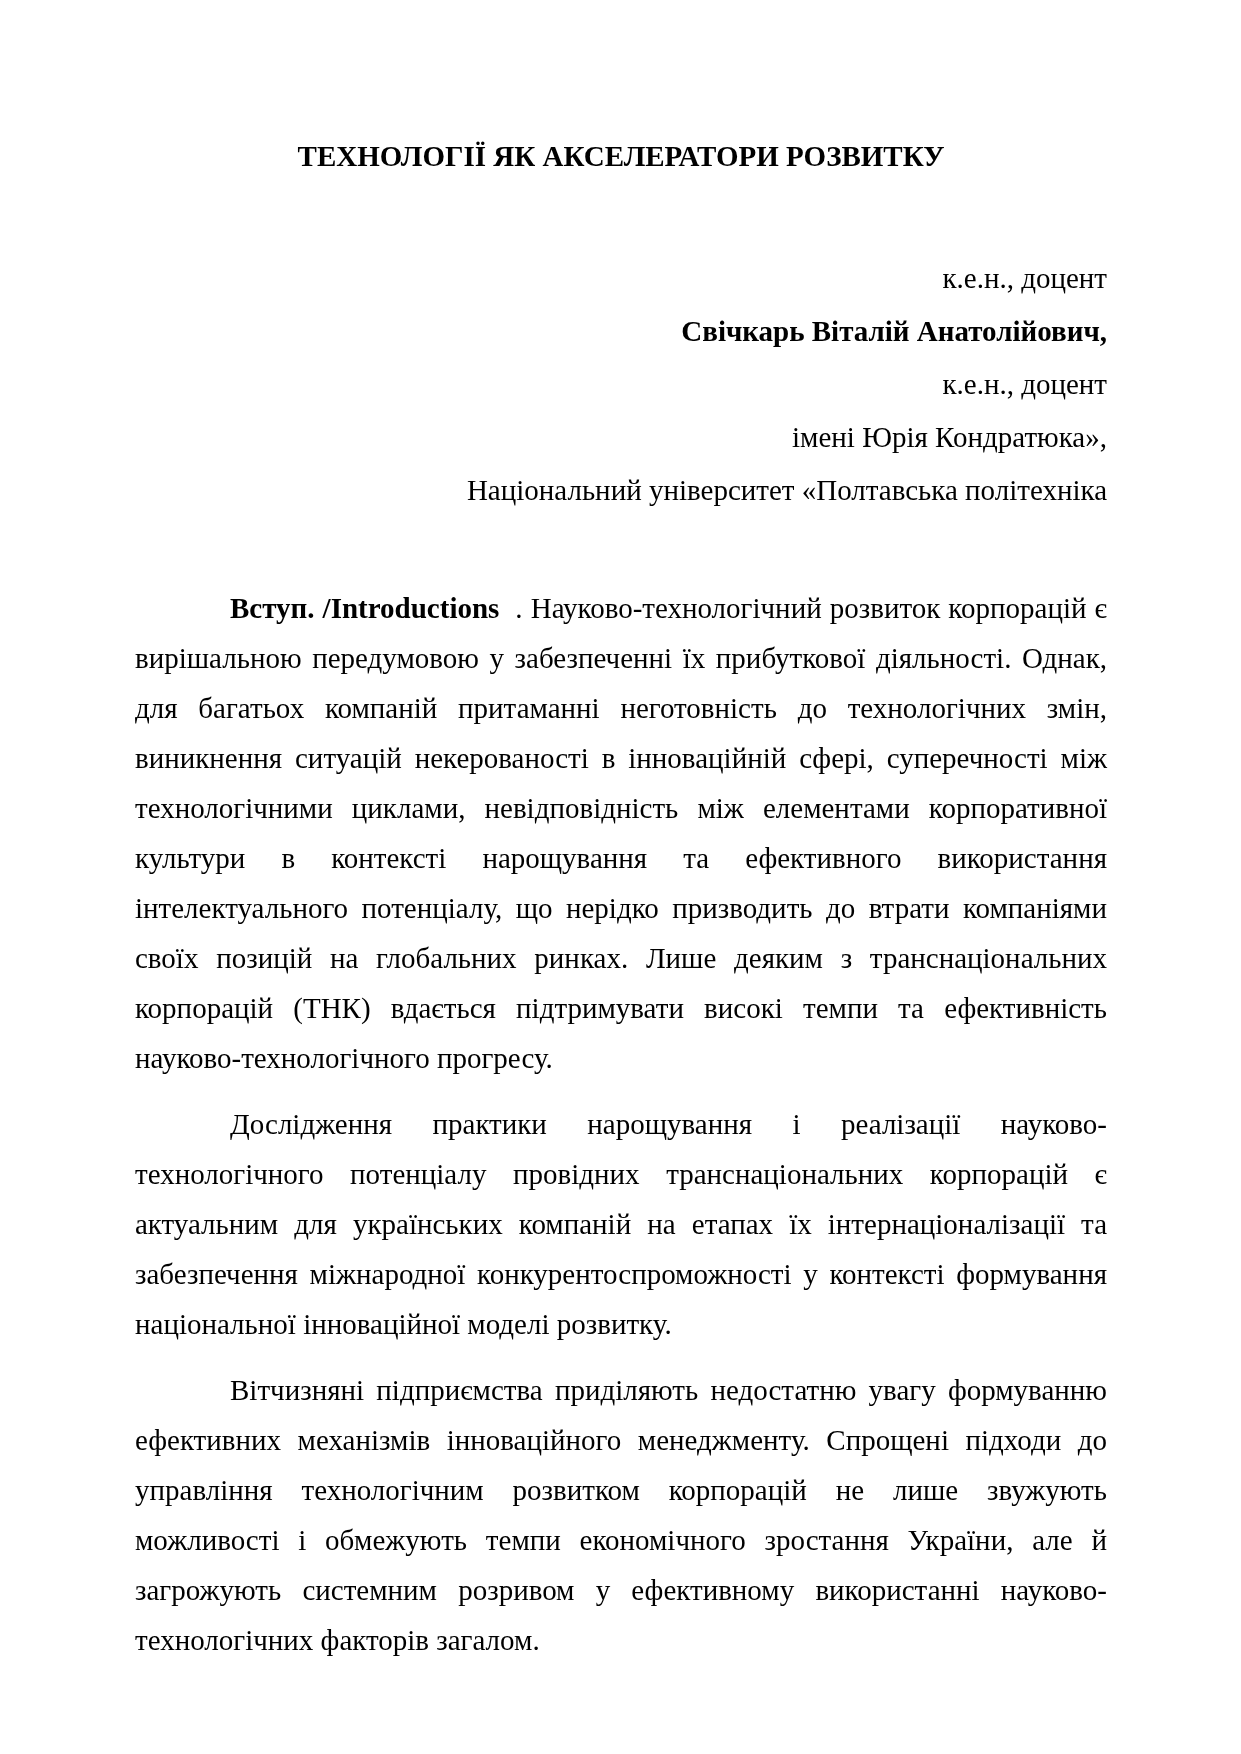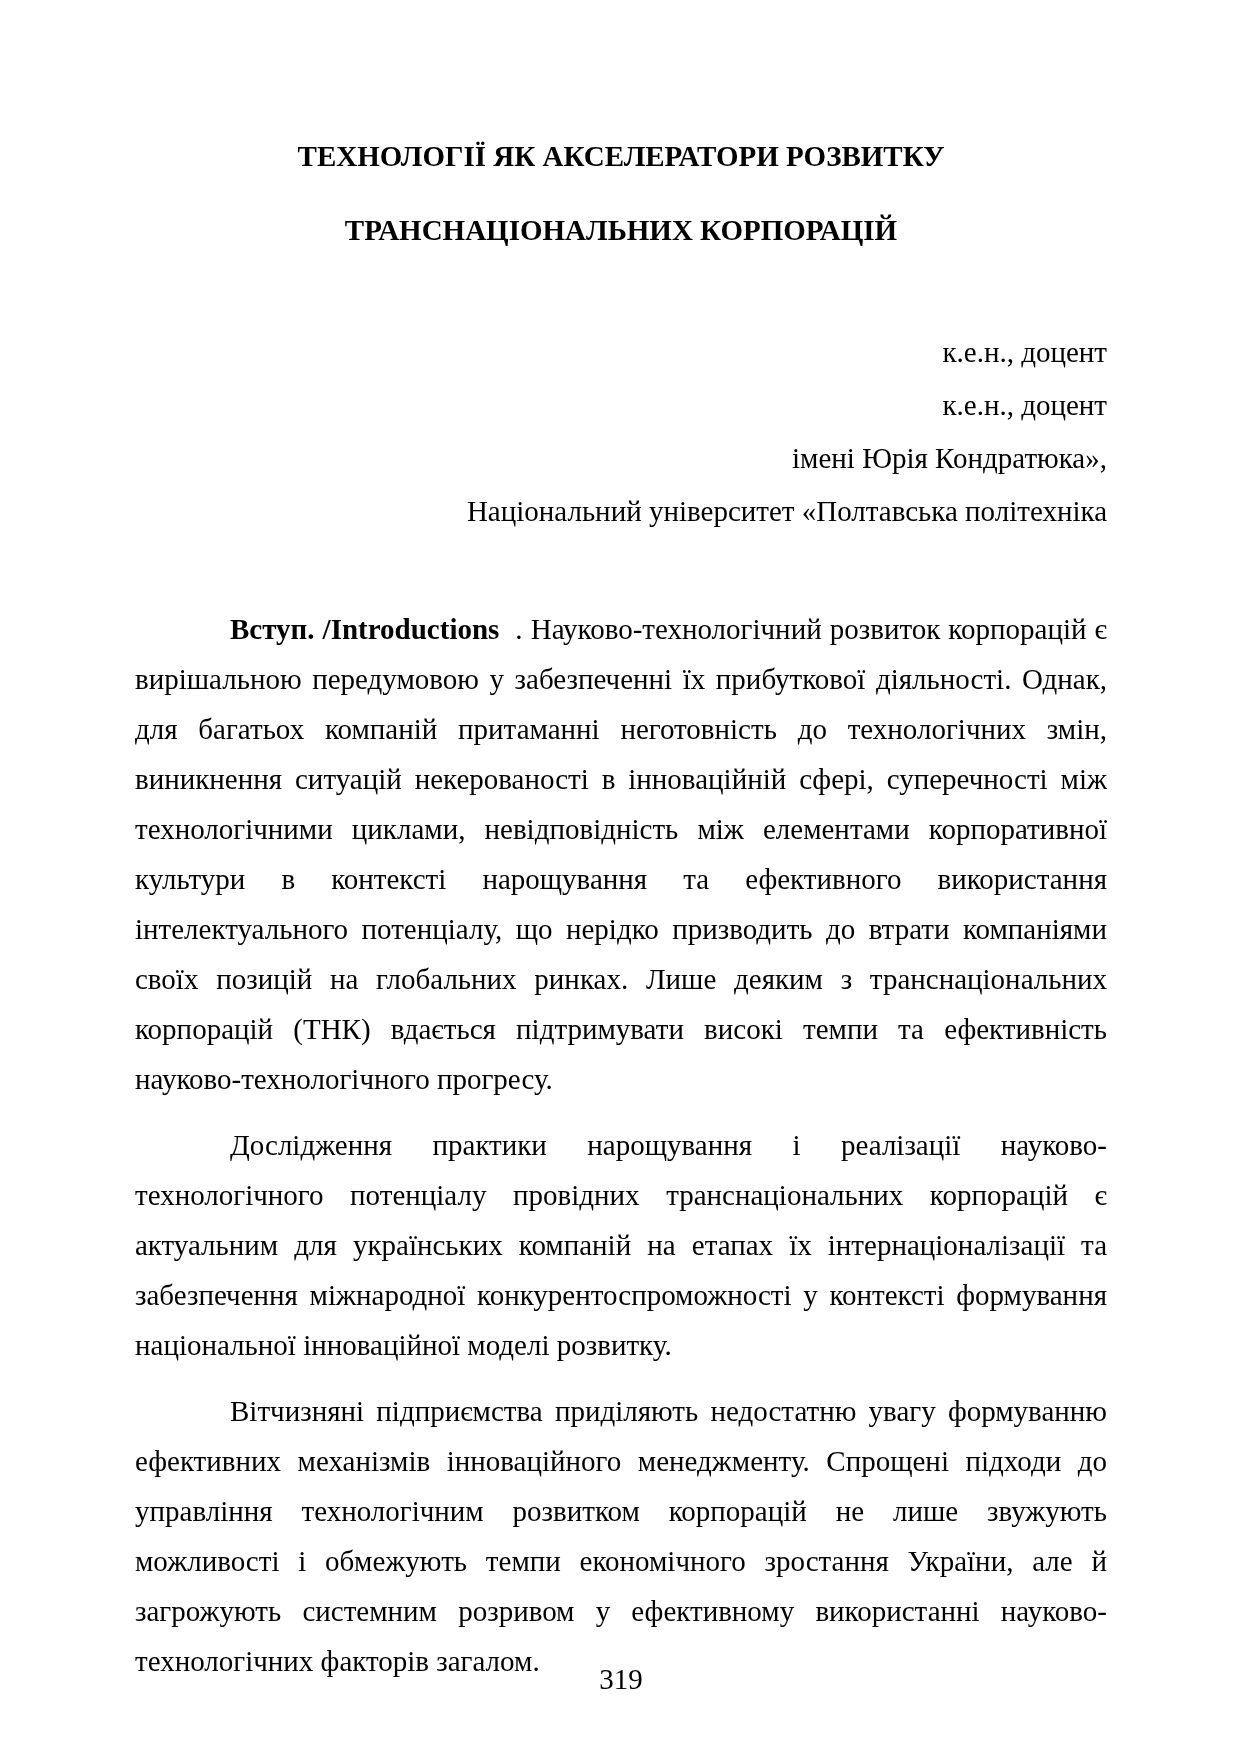--- a/index.html
+++ b/index.html
@@ -58,32 +58,31 @@
   }
 </style>
 </head>
 <body>
 
 <div class="page">
   <div class="content">
 
     <div class="title-block">
       <div>ТЕХНОЛОГІЇ ЯК АКСЕЛЕРАТОРИ РОЗВИТКУ</div>
-      <div>ТРАНСНАЦІОНАЛЬНИХ КОРПОРАЦІЙ</div>
     </div>
 
     <div class="authors-block">
       <span class="author-line">к.е.н., доцент</span>
+      <span class="author-line b">Свічкарь Віталій Анатолійович,</span>
       <span class="author-line">к.е.н., доцент</span>
       <span class="author-line">імені Юрія Кондратюка»,</span>
       <span class="author-line">Національний університет «Полтавська політехніка</span>
     </div>
 
     <div class="body-block">
       <p class="para"><span class="b">Вступ. /Introductions</span><span>. Науково-технологічний розвиток корпорацій є вирішальною передумовою у забезпеченні їх прибуткової діяльності. Однак, для багатьох компаній притаманні неготовність до технологічних змін, виникнення ситуацій некерованості в інноваційній сфері, суперечності між технологічними циклами, невідповідність між елементами корпоративної культури в контексті нарощування та ефективного використання інтелектуального потенціалу, що нерідко призводить до втрати компаніями своїх позицій на глобальних ринках. Лише деяким з транснаціональних корпорацій (ТНК) вдається підтримувати високі темпи та ефективність науково-технологічного прогресу.</span></p>
       <p class="para"><span>Дослідження практики нарощування і реалізації науково-технологічного потенціалу провідних транснаціональних корпорацій є актуальним для українських компаній на етапах їх інтернаціоналізації та забезпечення міжнародної конкурентоспроможності у контексті формування національної інноваційної моделі розвитку.</span></p>
       <p class="para"><span>Вітчизняні підприємства приділяють недостатню увагу формуванню ефективних механізмів інноваційного менеджменту. Спрощені підходи до управління технологічним розвитком корпорацій не лише звужують можливості і обмежують темпи економічного зростання України, але й загрожують системним розривом у ефективному використанні науково-технологічних факторів загалом.</span></p>
     </div>
 
   </div>
 
-  <div class="page-number">319</div>
 </div>
 
 </body></html>

